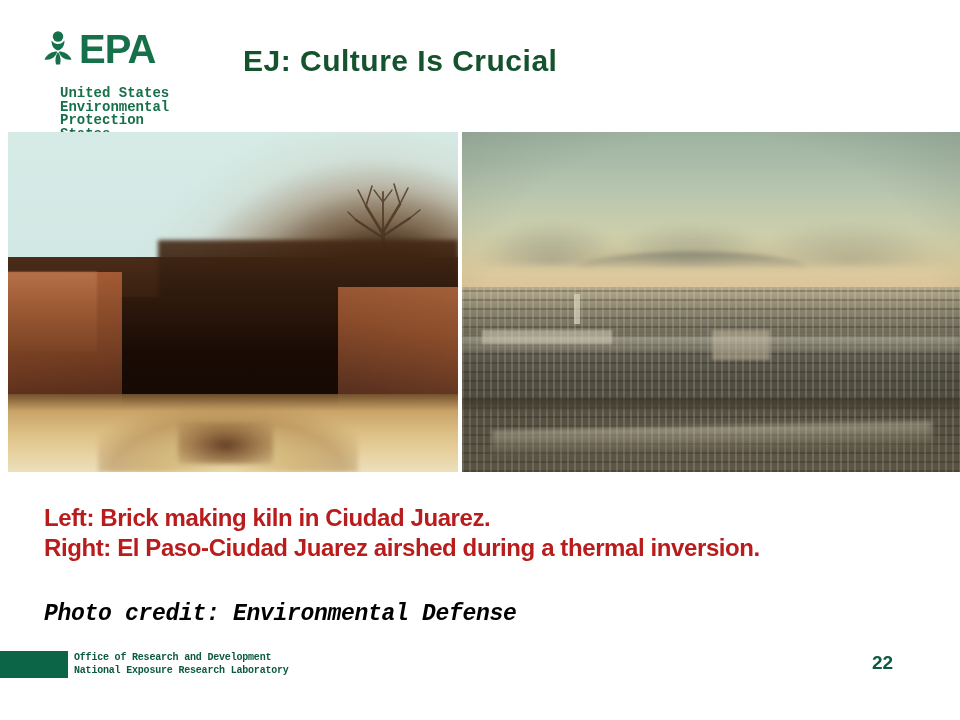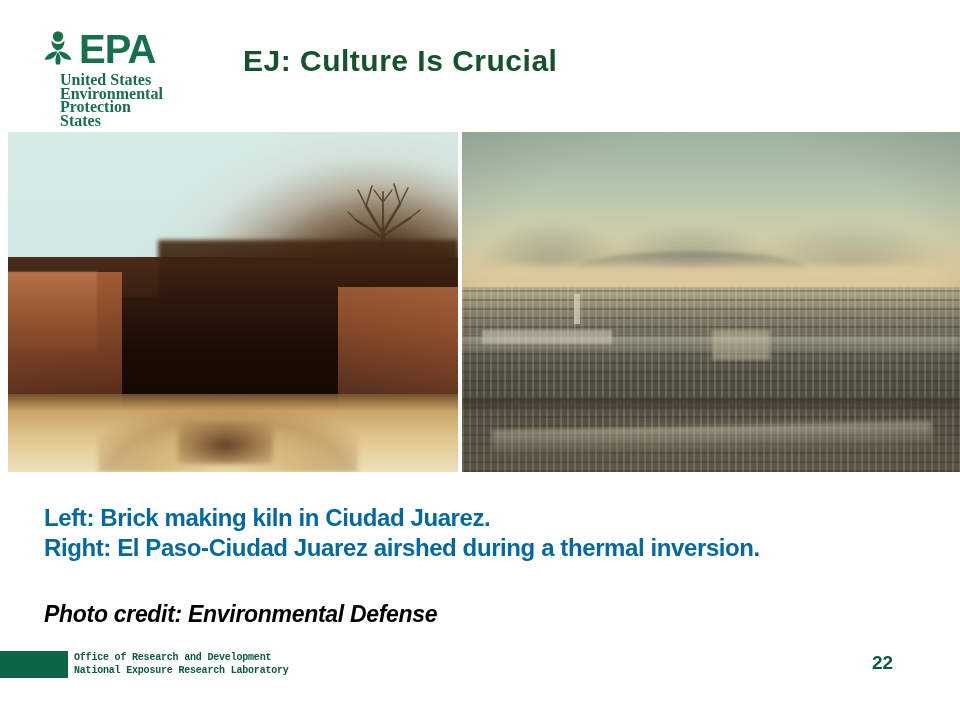--- a/index.html
+++ b/index.html
@@ -43,25 +43,25 @@
   .epa-wordmark {
     font-family: "Liberation Sans", sans-serif;
     font-weight: bold;
     font-size: 40px;
     line-height: 40px;
     letter-spacing: -1px;
     color: #16704a;
     margin-left: 1px;
   }
   .epa-sub {
-    margin-top: 3px;
+    margin-top: 17px;
     margin-left: 22px;
-    font-family: Liberation Serif, serif;
-    font-weight: bold;
-    font-size: 16px;
+    font-family: Liberation Mono, monospace;
+    font-weight: bold;
+    font-size: 14px;
     line-height: 13.5px;
     color: #16704a;
     letter-spacing: 0px;
   }
   .slide-title {
     position: absolute;
     left: 243px; top: 44px;
     font-family: "Liberation Sans", sans-serif;
     font-weight: bold;
     font-size: 30px;
@@ -291,28 +291,28 @@
   .caption-block {
     position: absolute;
     left: 44px; top: 503px;
     width: 890px;
   }
   .caption-line {
     font-family: "Liberation Sans", sans-serif;
     font-weight: bold;
     font-size: 24px;
     line-height: 30px;
-    color: #0369a1;
+    color: #b91c1c;
     letter-spacing: -0.4px;
     white-space: nowrap;
   }
   .photo-credit {
     position: absolute;
     left: 44px; top: 600px;
-    font-family: Liberation Sans, sans-serif;
+    font-family: Liberation Mono, monospace;
     font-weight: bold;
     font-style: italic;
     font-size: 23px;
     line-height: 28px;
     color: #000000;
     letter-spacing: -0.3px;
     white-space: nowrap;
   }
 
   

